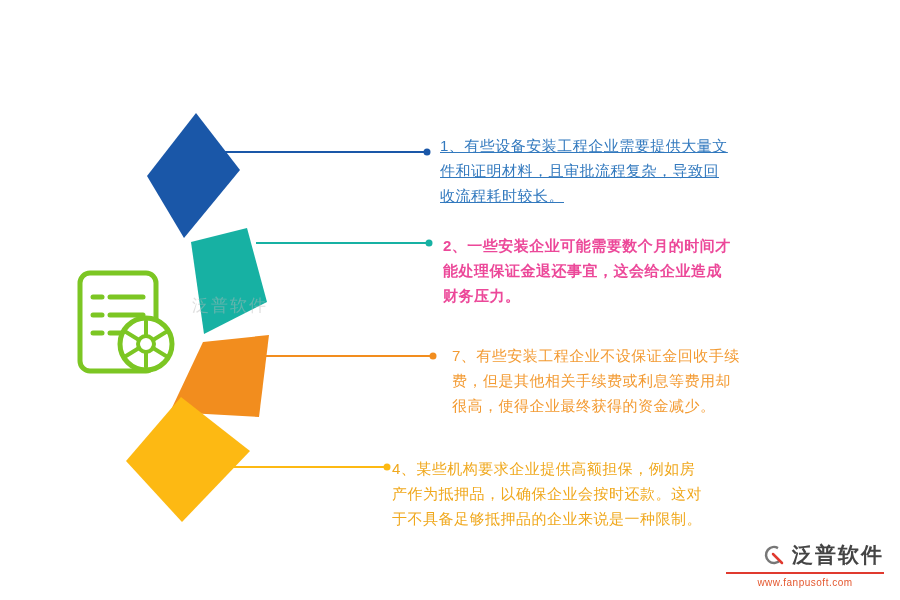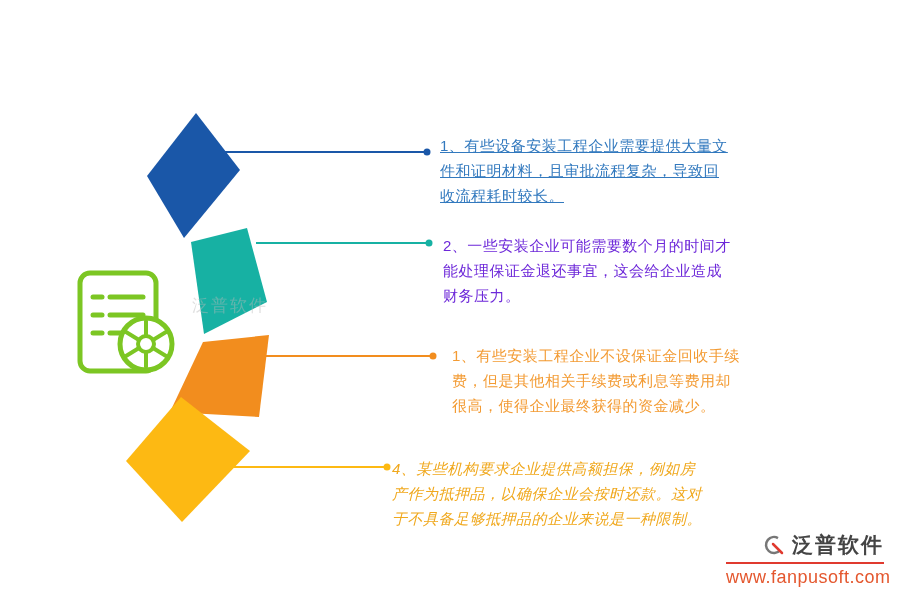--- a/index.html
+++ b/index.html
@@ -19,21 +19,21 @@
   .pt1{left:440px;top:133px;width:294px;text-decoration:underline;}
   .pt2{left:443px;top:233px;width:290px;}
   .pt3{left:452px;top:343px;width:294px;}
   .pt4{left:392px;top:456px;width:314px;}
   .footer-logo{
     position:absolute;right:16px;bottom:12px;width:158px;
   }
   .logo-row{display:flex;align-items:center;justify-content:flex-end;gap:6px;}
   .logo-text{font-size:21px;font-weight:bold;color:#444;letter-spacing:2px;}
   .logo-underline{height:2px;background:#e03a2f;margin:3px 0 3px;}
-  .logo-url{font-size:18px;text-align:center;letter-spacing:.5px;}
+  .logo-url{font-size:10px;text-align:center;letter-spacing:.5px;}
 </style>
 </head>
 <body>
 
 <div class="stage">
 
   <svg class="art" width="900" height="600" viewBox="0 0 900 600">
 
     <polygon points="196,113 240,170 184,238 147,176" fill="#1a57a8"></polygon>
     <polygon points="191,242 247,228 267,302 204,334" fill="#17b1a3"></polygon>
@@ -68,25 +68,25 @@
       <line x1="139" y1="348" x2="126" y2="356" stroke-width="4"></line>
       <line x1="139" y1="340" x2="126" y2="332" stroke-width="4"></line>
       <line x1="153" y1="348" x2="166" y2="356" stroke-width="4"></line>
     </g>
   </svg>
 
   <div class="watermark">泛普软件</div>
 
   <div class="point-text pt1" style="color: rgb(50, 121, 190);">1、有些设备安装工程企业需要提供大量文件和证明材料，且审批流程复杂，导致回收流程耗时较长。</div>
 
-  <div class="point-text pt2" style="color: #6d28d9;">2、一些安装企业可能需要数个月的时间才能处理保证金退还事宜，这会给企业造成财务压力。</div>
+  <div class="point-text pt2" style="color: #ec4899; font-weight: bold;">2、一些安装企业可能需要数个月的时间才能处理保证金退还事宜，这会给企业造成财务压力。</div>
 
-  <div class="point-text pt3" style="color: rgb(243, 155, 51);">1、有些安装工程企业不设保证金回收手续费，但是其他相关手续费或利息等费用却很高，使得企业最终获得的资金减少。</div>
+  <div class="point-text pt3" style="color: rgb(243, 155, 51);">7、有些安装工程企业不设保证金回收手续费，但是其他相关手续费或利息等费用却很高，使得企业最终获得的资金减少。</div>
 
-  <div class="point-text pt4" style="color: rgb(240, 168, 29); font-style: italic;">4、某些机构要求企业提供高额担保，例如房产作为抵押品，以确保企业会按时还款。这对于不具备足够抵押品的企业来说是一种限制。</div>
+  <div class="point-text pt4" style="color: rgb(240, 168, 29);">4、某些机构要求企业提供高额担保，例如房产作为抵押品，以确保企业会按时还款。这对于不具备足够抵押品的企业来说是一种限制。</div>
 
   <div class="footer-logo">
     <div class="logo-row">
       <svg width="24" height="24" viewBox="0 0 24 24">
         <circle cx="12" cy="12" r="8" fill="none" stroke="#777777" stroke-width="2.5" stroke-dasharray="36 14" transform="rotate(40 12 12)"></circle>
         <line x1="11" y1="11" x2="20" y2="20" stroke="#e03a2f" stroke-width="2.5" stroke-linecap="round"></line>
       </svg>
       <span class="logo-text">泛普软件</span>
     </div>
     <div class="logo-underline" style="background: rgb(224, 58, 47);"></div>

